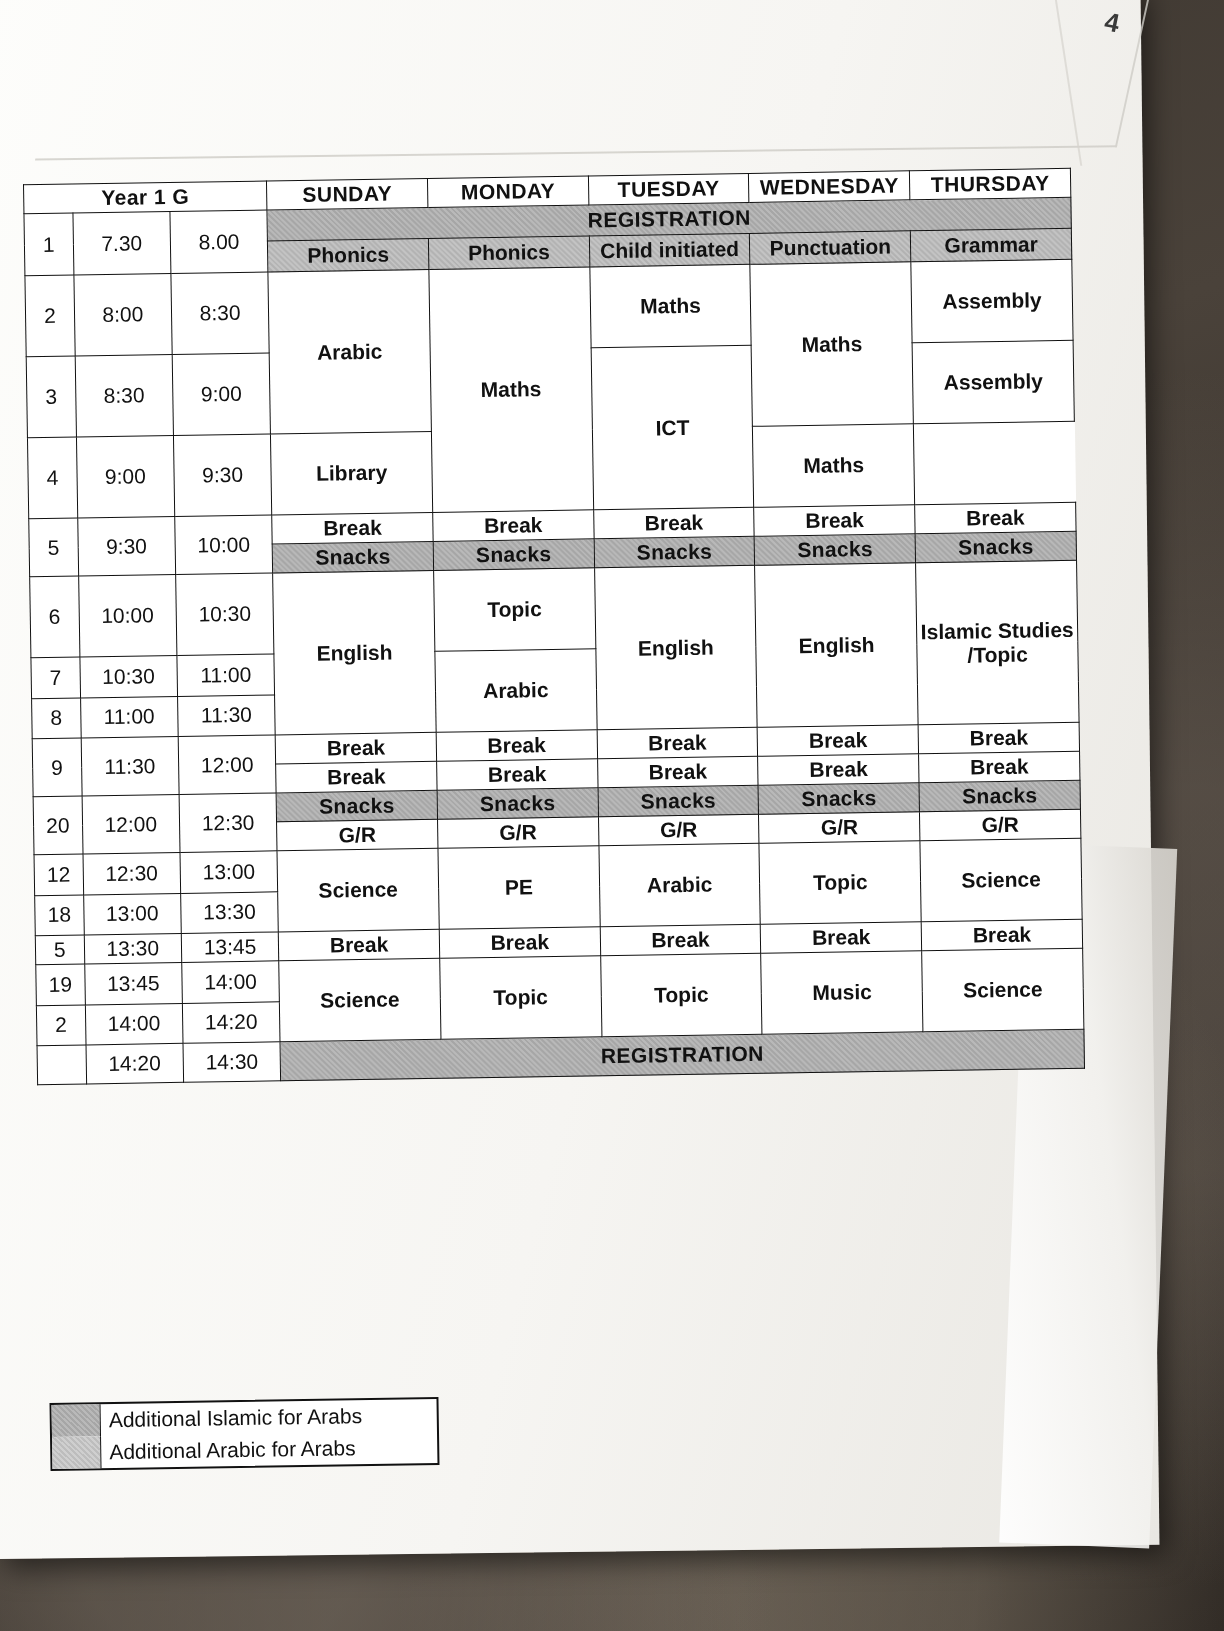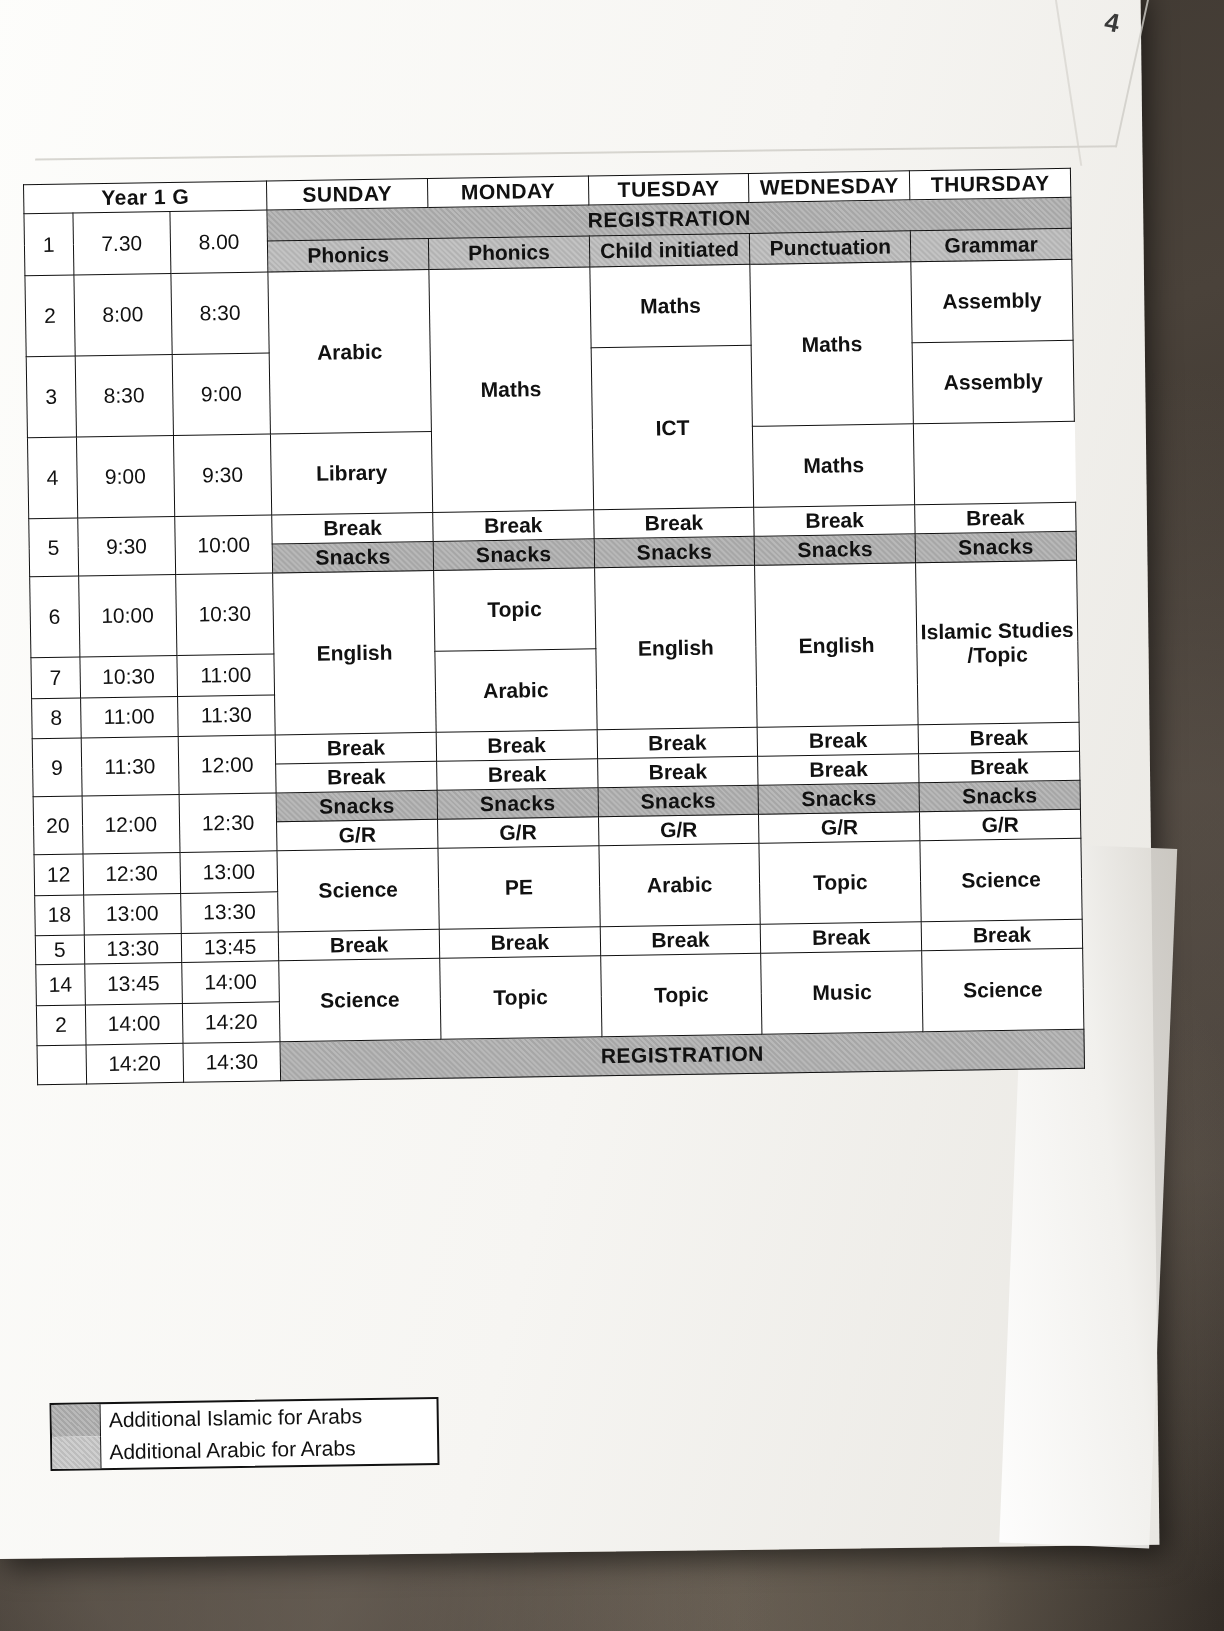--- a/index.html
+++ b/index.html
@@ -308,21 +308,21 @@
       <td class="timecell">13:30</td>
       <td class="timecell">13:45</td>
       <td class="breakrow">Break</td>
       <td class="breakrow">Break</td>
       <td class="breakrow">Break</td>
       <td class="breakrow">Break</td>
       <td class="breakrow">Break</td>
     </tr>
 
     <tr>
-      <td class="numcell">14</td>
+      <td class="numcell">19</td>
       <td class="timecell">13:45</td>
       <td class="timecell">14:00</td>
       <td rowspan="2" class="subject tall">Science</td>
       <td rowspan="2" class="subject tall">Topic</td>
       <td rowspan="2" class="subject tall">Topic</td>
       <td rowspan="2" class="subject tall">Music</td>
       <td rowspan="2" class="subject tall">Science</td>
     </tr>
 
     <tr>

